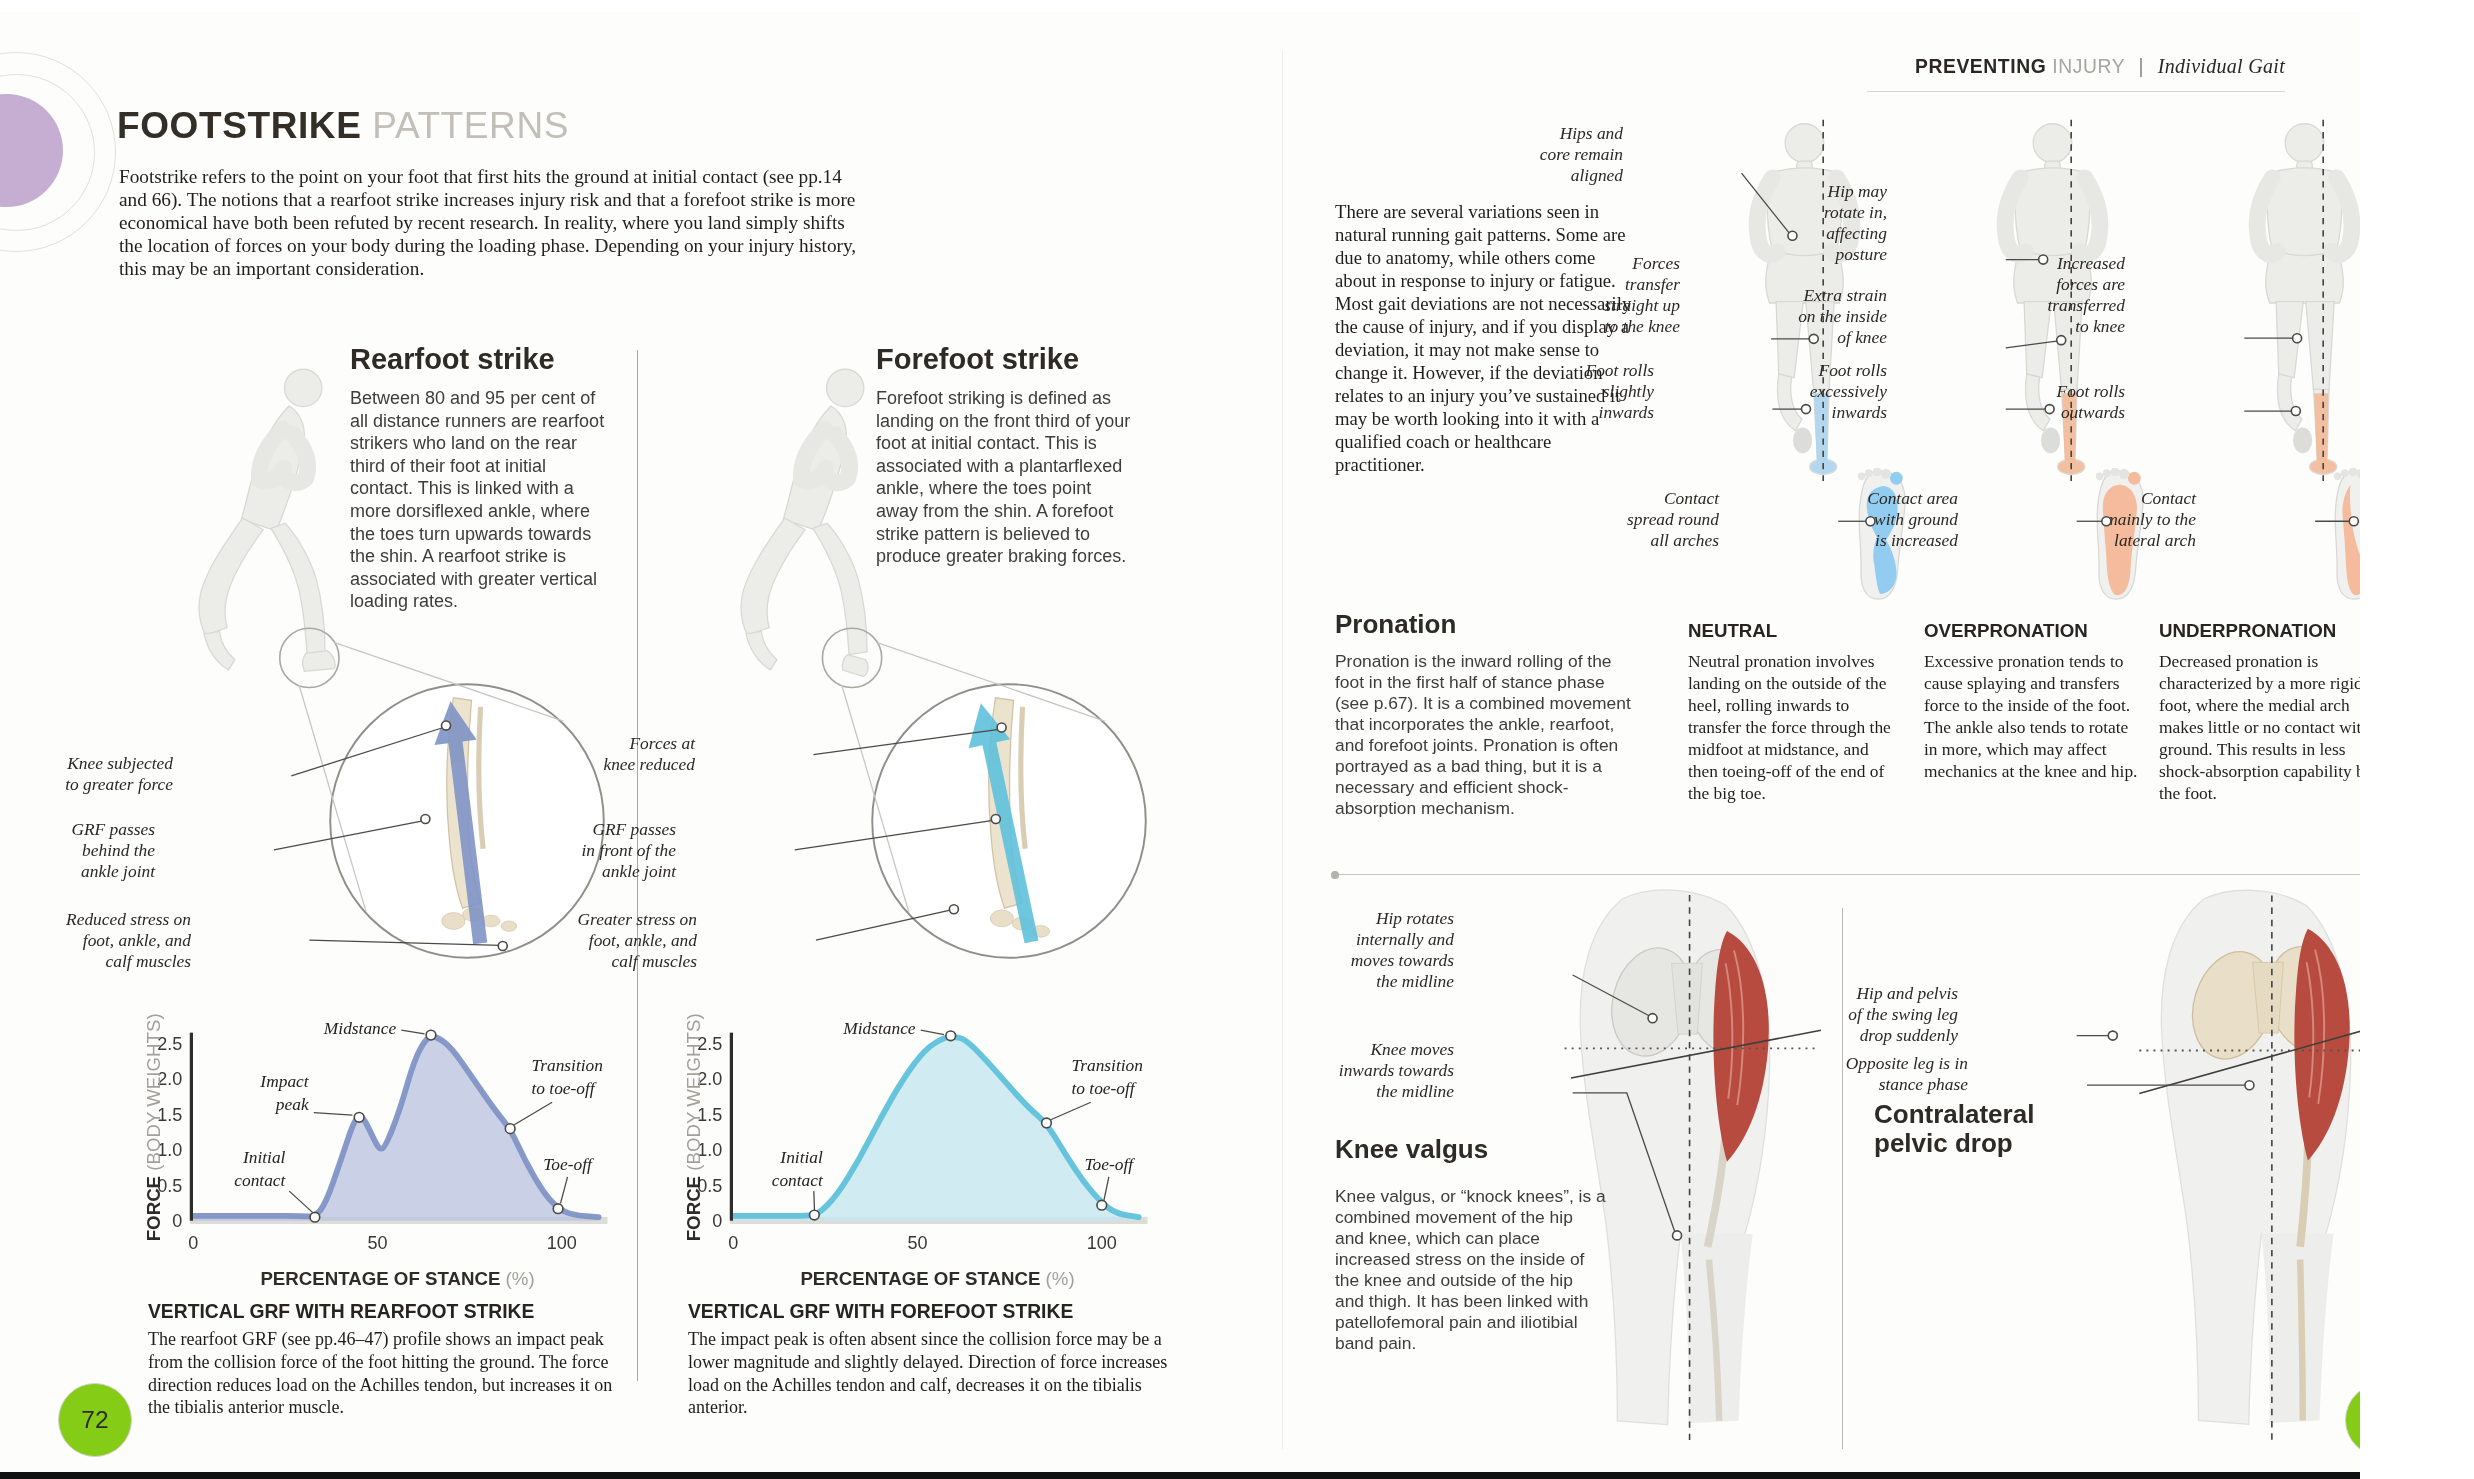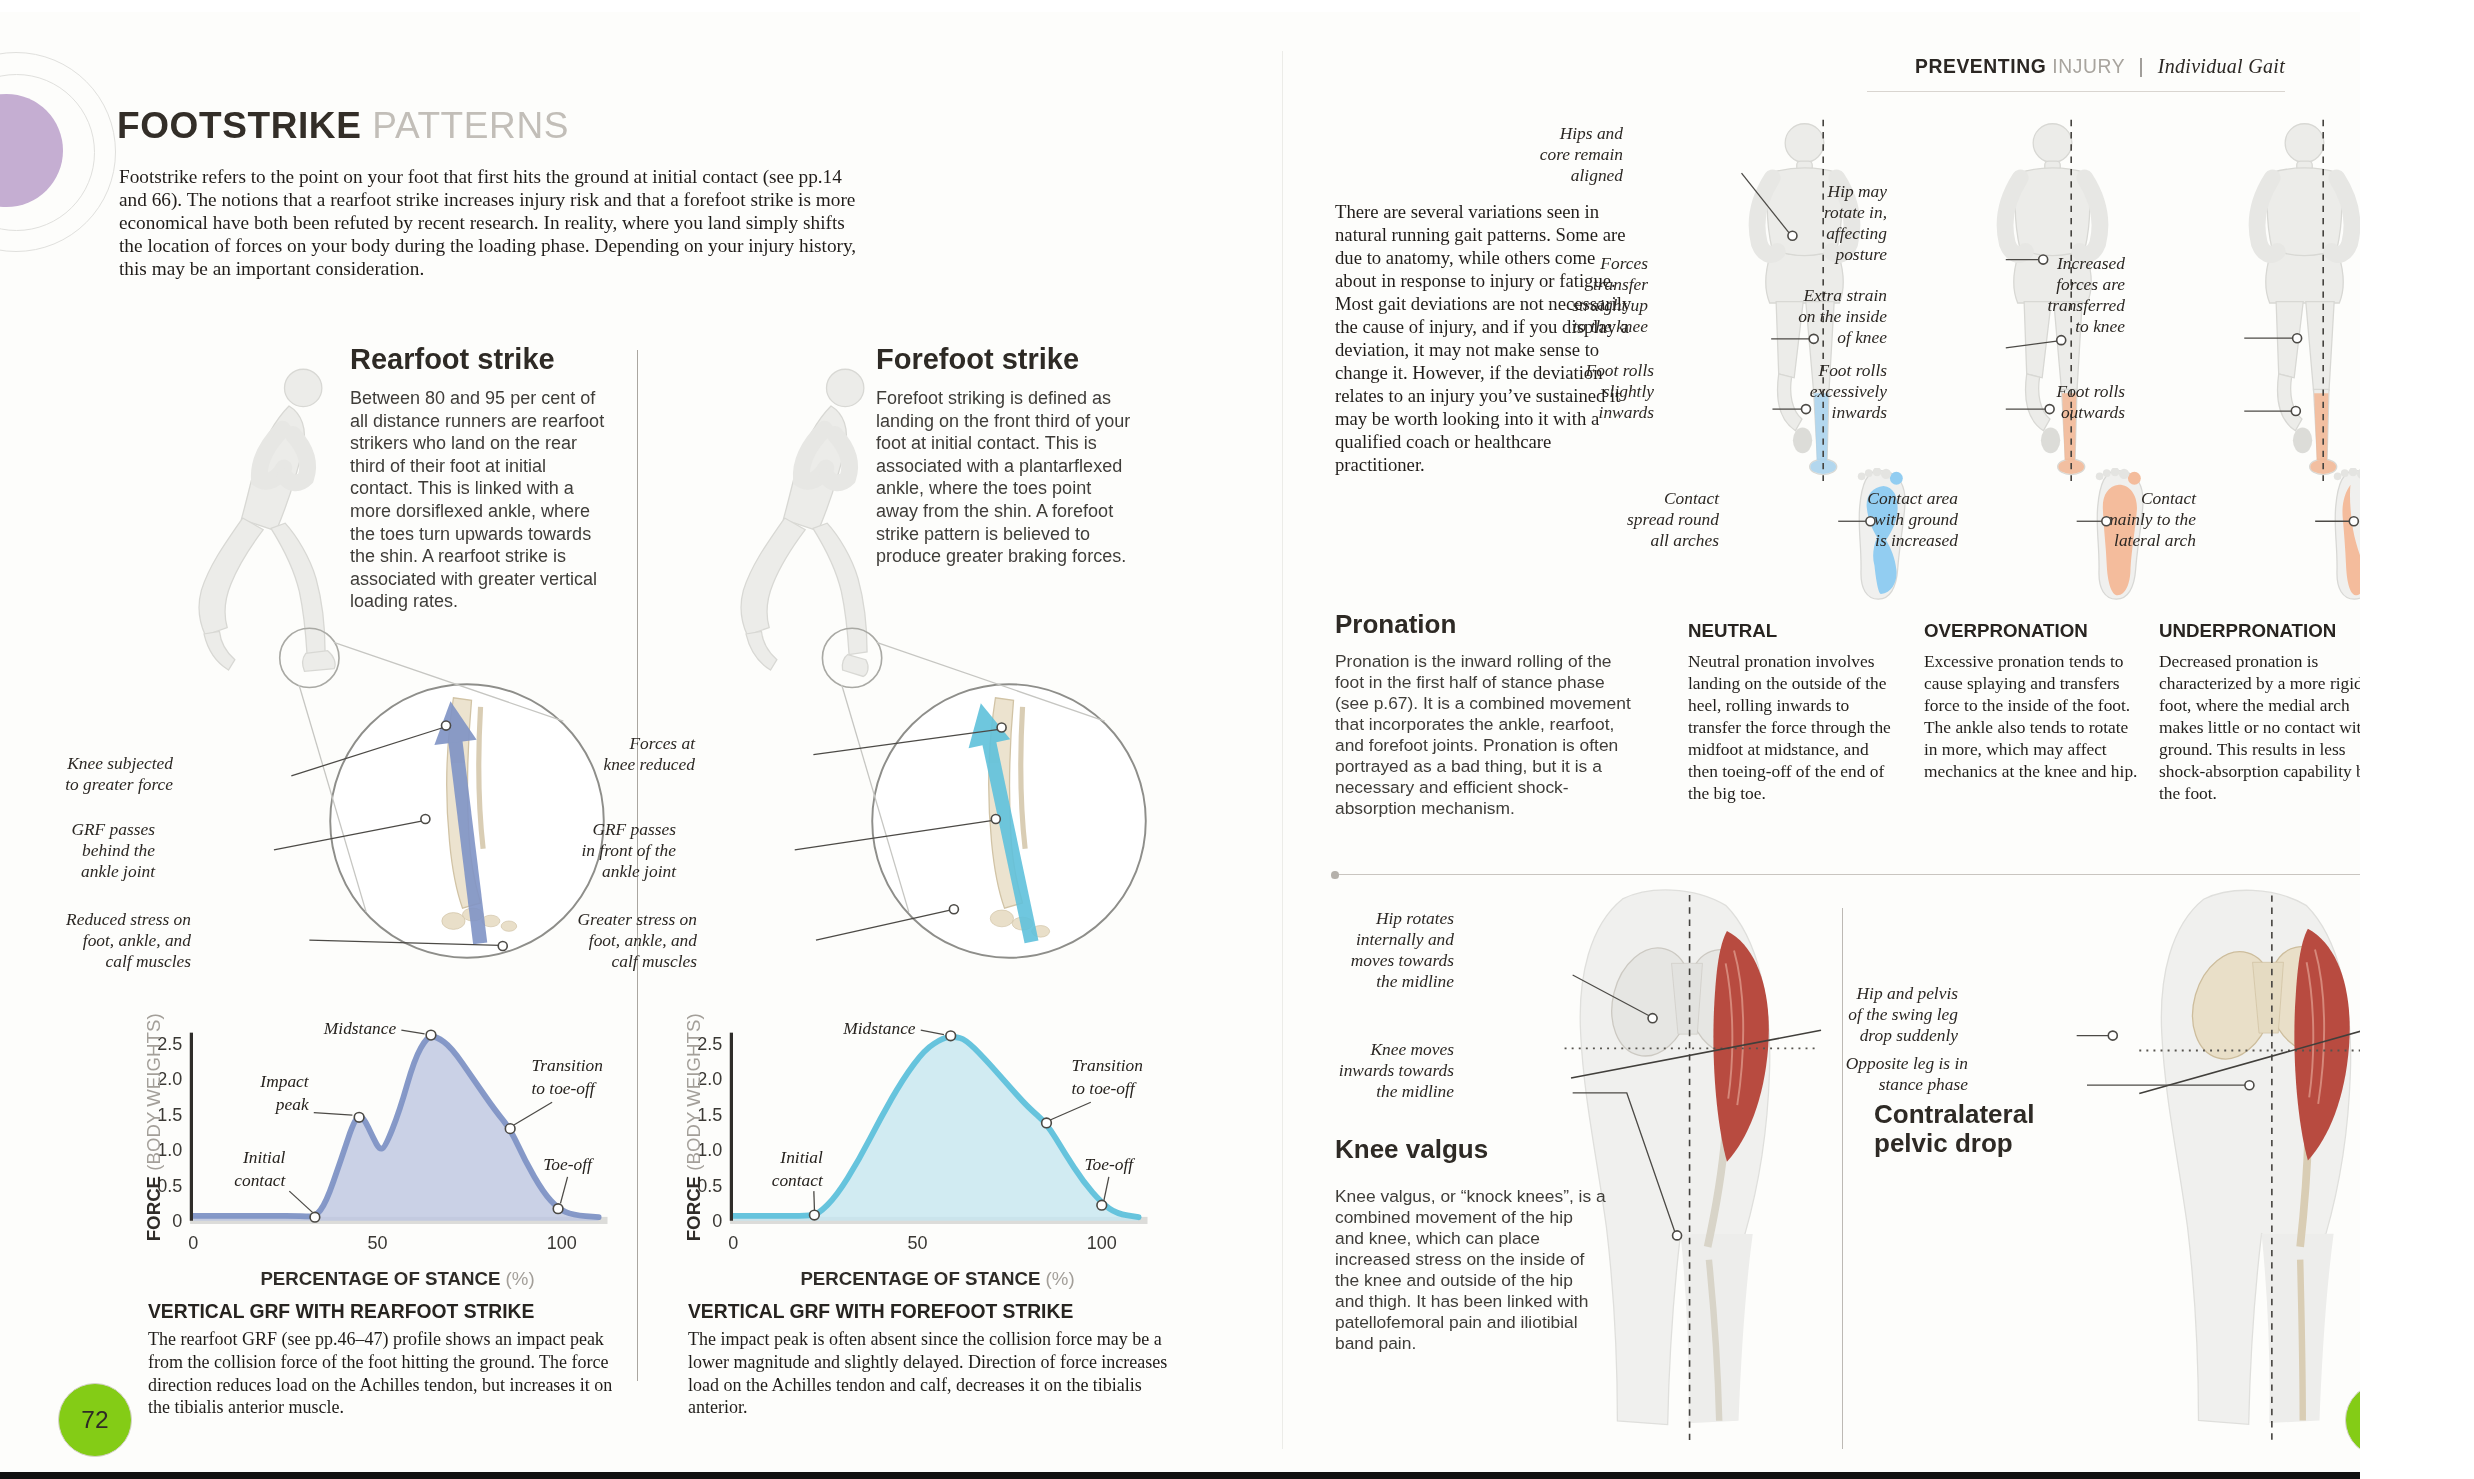--- a/index.html
+++ b/index.html
@@ -328,21 +328,21 @@
     <path d="M135 430 L157 430 L155 534 L139 534 Z" opacity=".85" fill="#f3b794"></path>
     <ellipse cx="149" cy="544" rx="20" ry="11" opacity=".85" fill="#f3b794"></ellipse>
     <line class="dash" x1="149" y1="6" x2="149" y2="566"></line>
   </svg>
 
   <div class="ann" style="right:737px;top:111px;">
     <div>Hips and</div>
     <div>core remain</div>
     <div>aligned</div>
   </div>
-  <div class="ann" style="right:712px;top:241px;">
+  <div class="ann" style="right:680px;top:241px;">
     <div>Forces</div>
     <div>transfer</div>
     <div>straight up</div>
     <div>to the knee</div>
   </div>
   <div class="ann" style="right:706px;top:348px;">
     <div>Foot rolls</div>
     <div>slightly</div>
     <div>inwards</div>
   </div>

